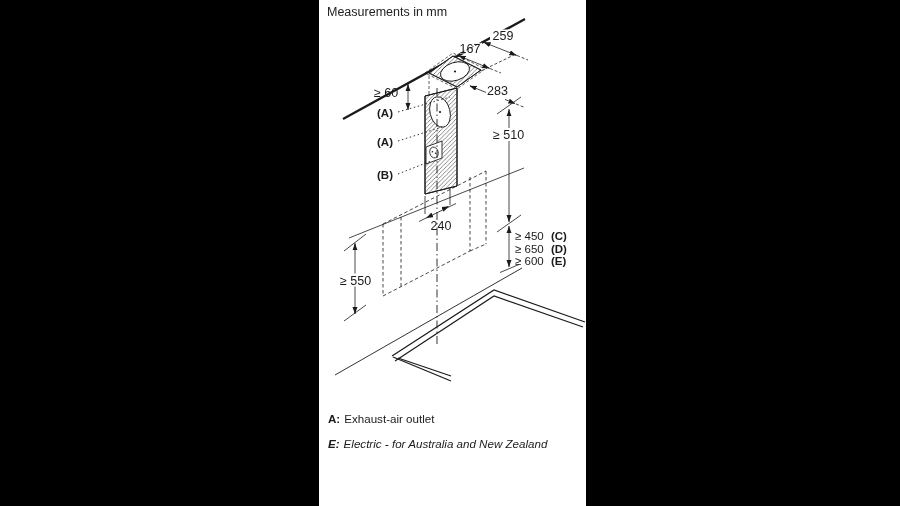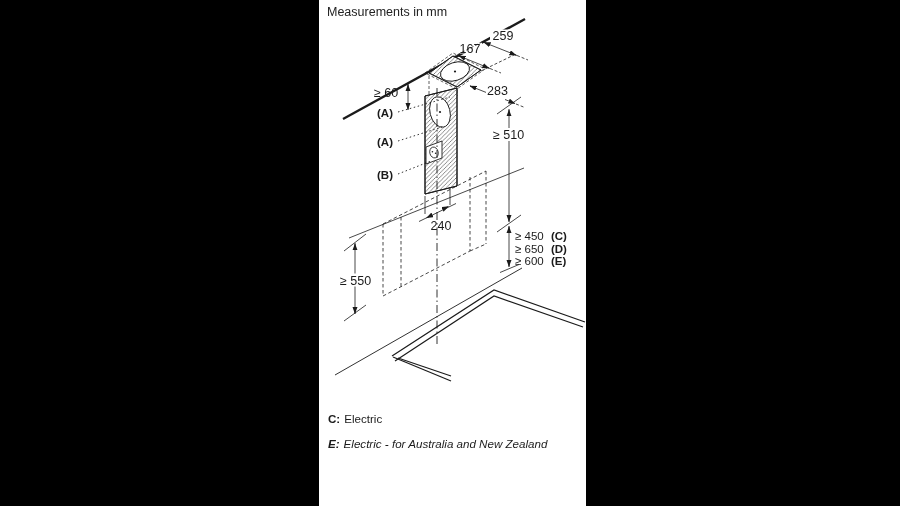--- a/index.html
+++ b/index.html
@@ -167,18 +167,18 @@
         <line x1="25" y1="321" x2="47" y2="305"></line>
         <line x1="36" y1="243" x2="36" y2="314"></line>
         <line x1="36" y1="250" x2="36" y2="243.8" marker-end="url(#ah)"></line>
         <line x1="36" y1="308" x2="36" y2="313.4" marker-end="url(#ah)"></line>
       </g>
       <rect x="19" y="273.5" width="37" height="13" fill="#fff"></rect>
       <text x="21" y="284.5" font-size="12.5">≥ 550</text>
     </svg>
 
     <div class="legend">
-      <span class="legend-row"><span class="legend-key">C:</span><span>Electric</span></span>
+      <span class="legend-row"><span class="legend-key">A:</span><span>Exhaust-air outlet</span></span>
       <span class="legend-row gap"><span class="legend-key">E:</span><span>Electric - for Australia and New Zealand</span></span>
     </div>
 
   </div>
 </div>
 
 </body></html>

